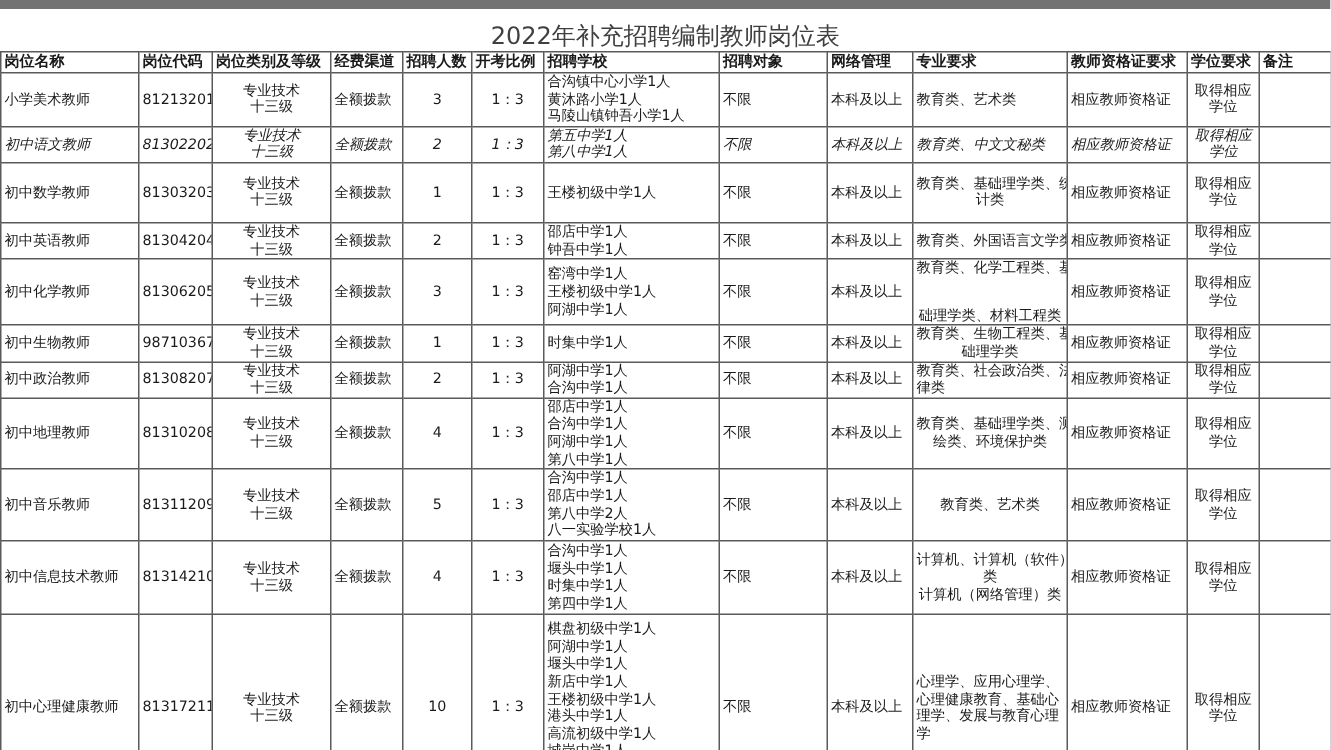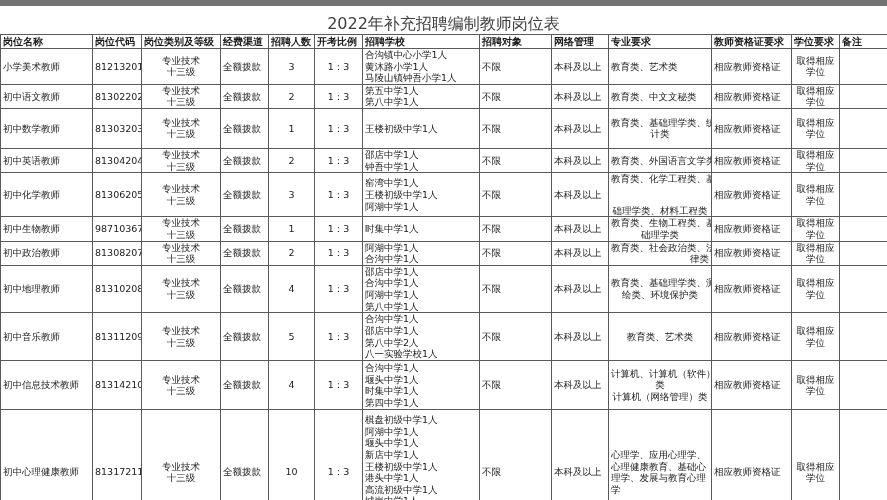--- a/index.html
+++ b/index.html
@@ -87,21 +87,21 @@
         <td class="lines l ">
           <span>教育类、艺术类</span>
         </td>
         <td class="l">相应教师资格证</td>
         <td class="grade c">
           <span>取得相应</span>
           <span>学位</span>
         </td>
         <td class="l"></td>
       </tr>
-      <tr style="height: 24px;">
+      <tr style="height: 24px; font-style: italic;">
         <td class="l">初中语文教师</td>
         <td class="c">81302202</td>
         <td class="grade c">
           <span>专业技术</span>
           <span>十三级</span>
         </td>
         <td class="l">全额拨款</td>
         <td class="c">2</td>
         <td class="c">1：3</td>
         <td class="lines l">
@@ -237,21 +237,21 @@
         <td class="c">2</td>
         <td class="c">1：3</td>
         <td class="lines l">
           <span>阿湖中学1人</span>
           <span>合沟中学1人</span>
         </td>
         <td class="l">不限</td>
         <td class="l">本科及以上</td>
         <td class="lines c sm">
           <span style="text-align: center;">教育类、社会政治类、法</span>
-          <span style="text-align: right;">律类</span>
+          <span style="text-align: left;">律类</span>
         </td>
         <td class="l">相应教师资格证</td>
         <td class="grade c">
           <span>取得相应</span>
           <span>学位</span>
         </td>
         <td class="l"></td>
       </tr>
       <tr style="height: 47px;">
         <td class="l">初中地理教师</td>

